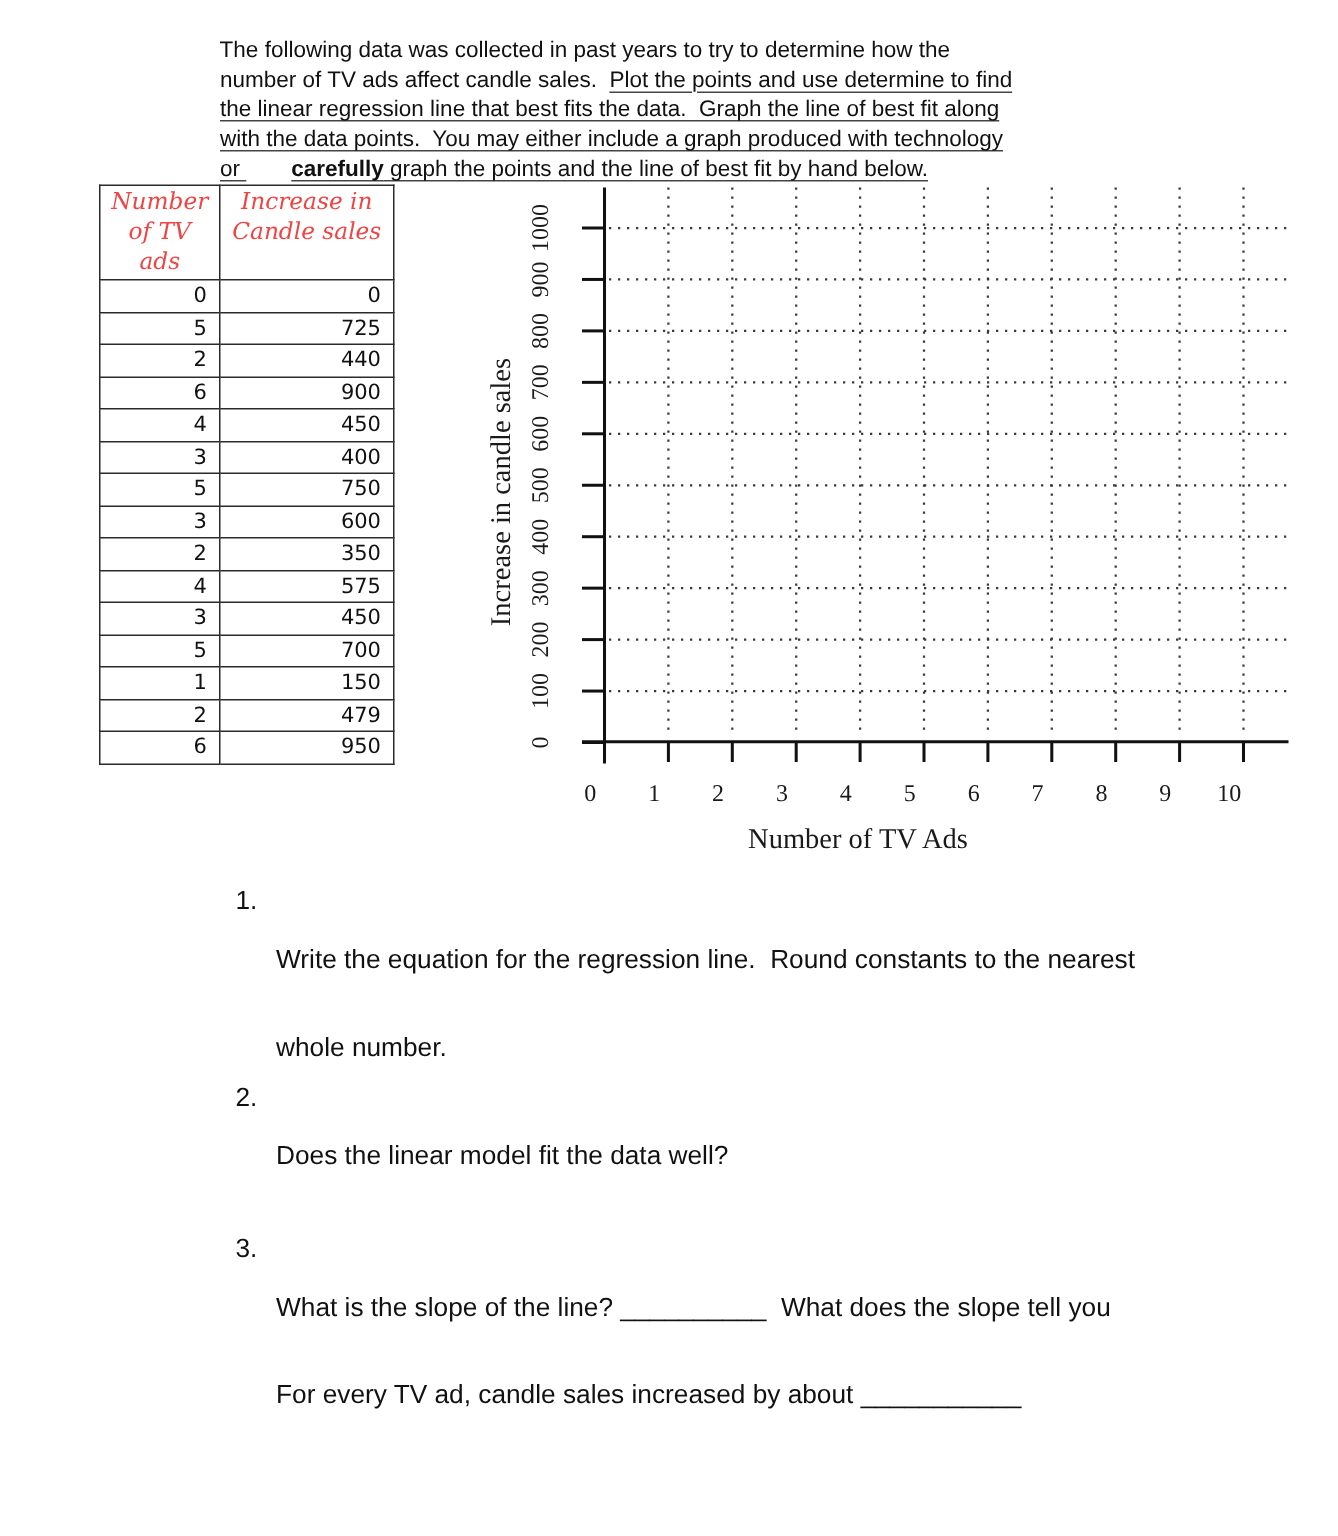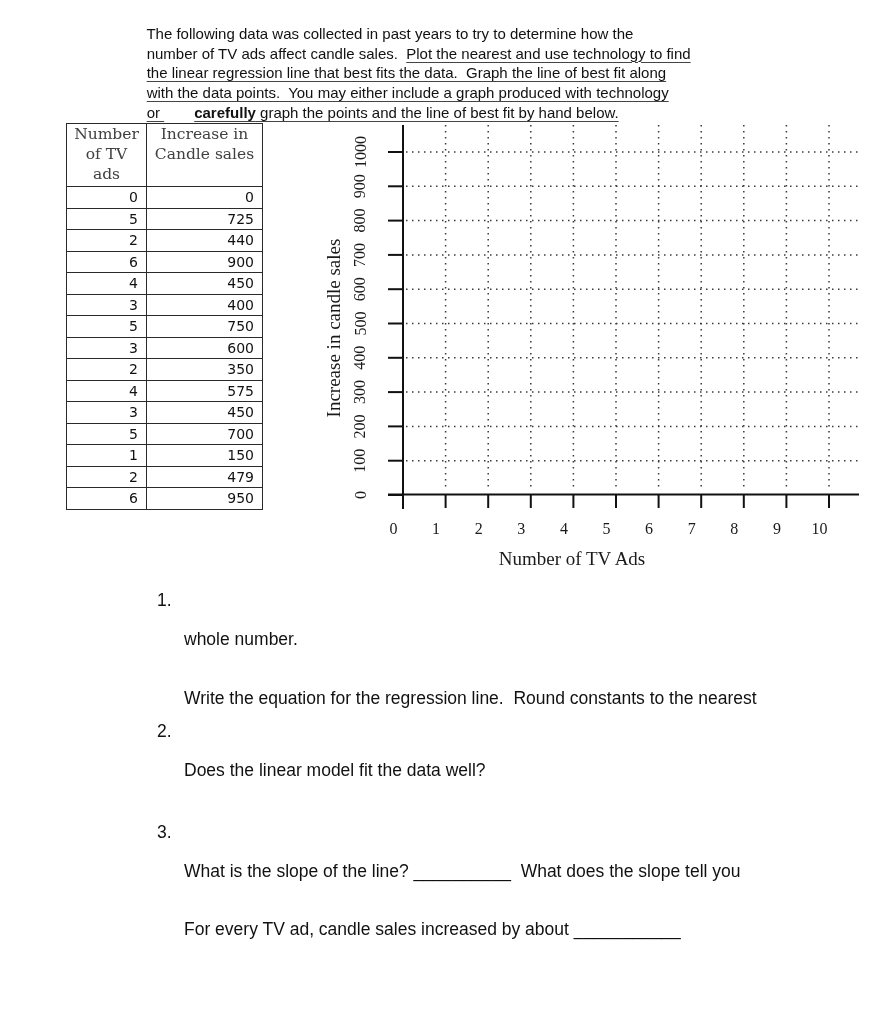--- a/index.html
+++ b/index.html
@@ -18,21 +18,21 @@
     .intro .b { font-weight: bold; margin-left: 30px; }
 
     
     .data-table {
       position: absolute; left: 66px; top: 123px;
       border-collapse: collapse; table-layout: fixed;
     }
     .data-table th, .data-table td { border: 1px solid #2a2a2a; padding: 0; }
     .data-table th {
       height: 62px; vertical-align: top; text-align: center; font-weight: normal;
-      font-family: "DejaVu Serif", serif; font-size: 15.5px; line-height: 20px; color: #404040;
+      font-family: "DejaVu Serif", serif; font-size: 15.5px; line-height: 20px; color: #ef4444; font-style: italic;
     }
     .data-table th span { display: block; }
     .data-table tr.body-row { height: 21.5px; }
     .data-table td {
       text-align: right; padding-right: 8px;
       font-family: "DejaVu Sans", sans-serif; font-size: 14px; line-height: 20px; color: #111;
     }
 
     
     .chart {
@@ -55,21 +55,21 @@
     .q .q-line { white-space: pre; }
   </style>
 </head>
 <body>
 
 <div class="intro">
   <div class="line">
     <span>The following data was collected in past years to try to determine how the</span>
   </div>
   <div class="line">
-    <span>number of TV ads affect candle sales.  </span><span class="u">Plot the nearest and use technology to find</span>
+    <span>number of TV ads affect candle sales.  </span><span class="u">Plot the points and use determine to find</span>
   </div>
   <div class="line">
     <span class="u">the linear regression line that best fits the data.  Graph the line of best fit along</span>
   </div>
   <div class="line">
     <span class="u">with the data points.  You may either include a graph produced with technology</span>
   </div>
   <div class="line">
     <span class="u">or </span><span class="u b">carefully</span><span class="u"> graph the points and the line of best fit by hand below.</span>
   </div>
@@ -226,22 +226,22 @@
       <line x1="829" x2="829" y1="494.5" y2="508" class="tick"></line>
       <text x="819.5" y="534" text-anchor="middle" class="tick-label">10</text>
     <text class="axis-title" x="335" y="333" text-anchor="middle" transform="rotate(-90 335 328)">Increase in candle sales</text>
     <text class="axis-title" x="572" y="565" text-anchor="middle">Number of TV Ads</text>
   </g>
 </svg>
 
 <div class="q" style="top:591px">
   <span class="q-num">1.</span>
   <div class="q-body">
+    <div class="q-line">Write the equation for the regression line.  Round constants to the nearest</div>
     <div class="q-line">whole number.</div>
-    <div class="q-line">Write the equation for the regression line.  Round constants to the nearest</div>
   </div>
 </div>
 
 <div class="q" style="top:722px">
   <span class="q-num">2.</span>
   <div class="q-body">
     <div class="q-line">Does the linear model fit the data well?</div>
   </div>
 </div>
 

